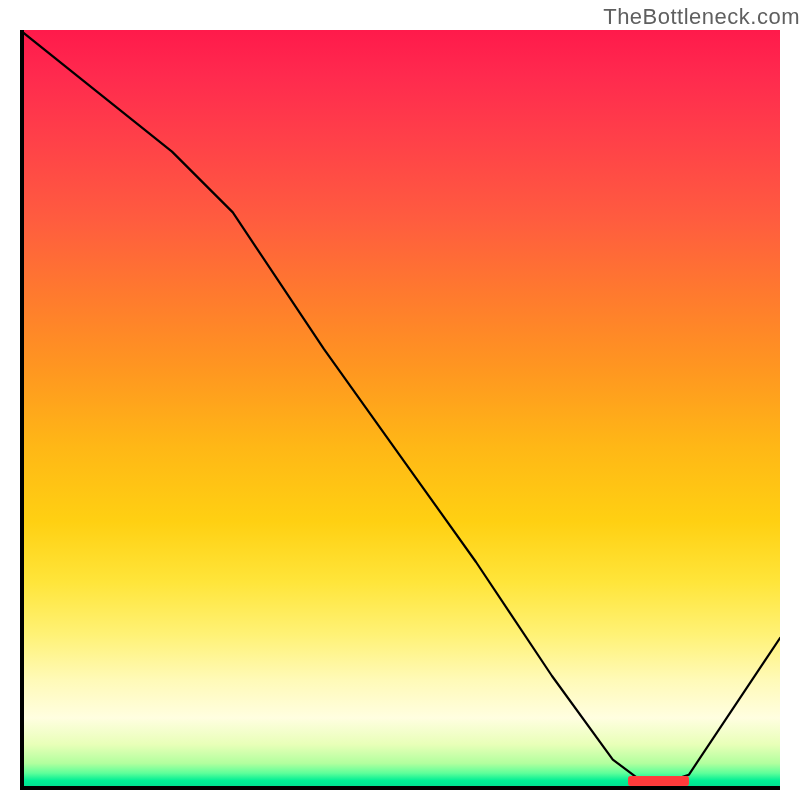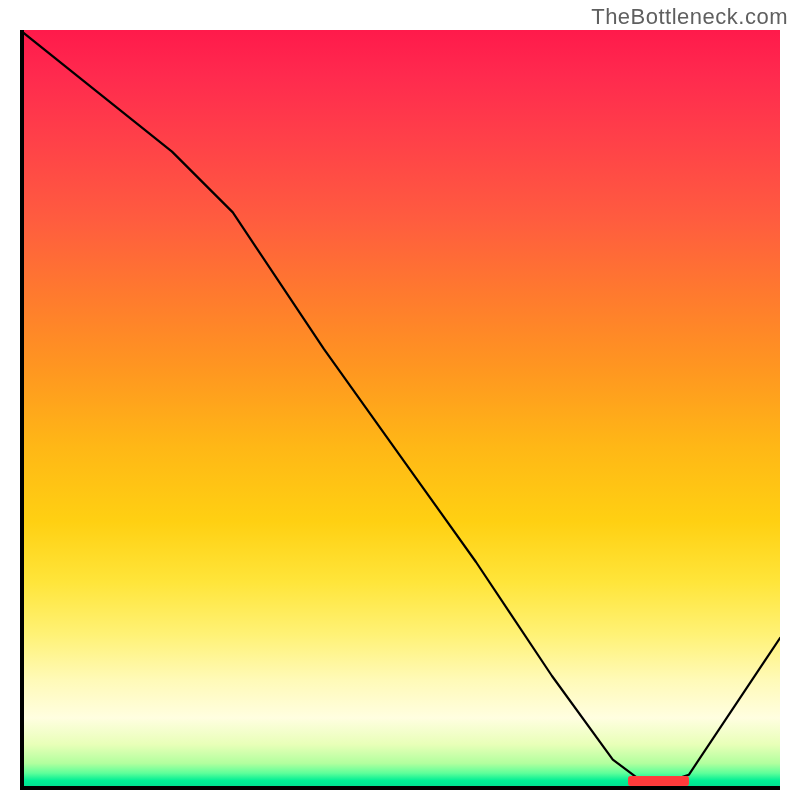--- a/index.html
+++ b/index.html
@@ -12,21 +12,21 @@
     overflow: hidden;
   }
   .stage {
     position: relative;
     width: 800px;
     height: 800px;
   }
   .watermark {
     position: absolute;
     top: 4px;
-    right: 12px;
+    right: 0;
     font-size: 22px;
     letter-spacing: 0.5px;
     color: #5f5f5f;
     font-weight: 500;
     z-index: 5;
     user-select: none;
   }
   .plot-outer {
     position: absolute;
     left: 20px;

